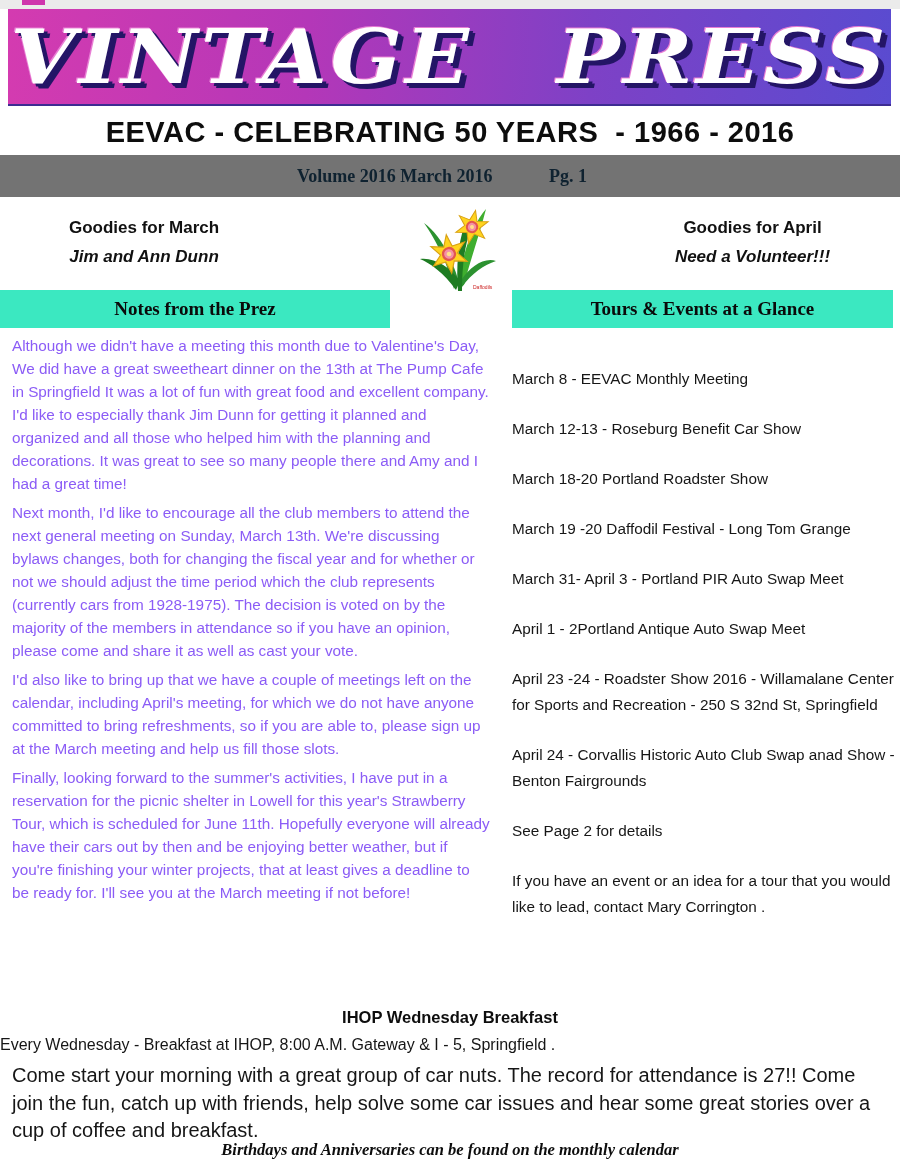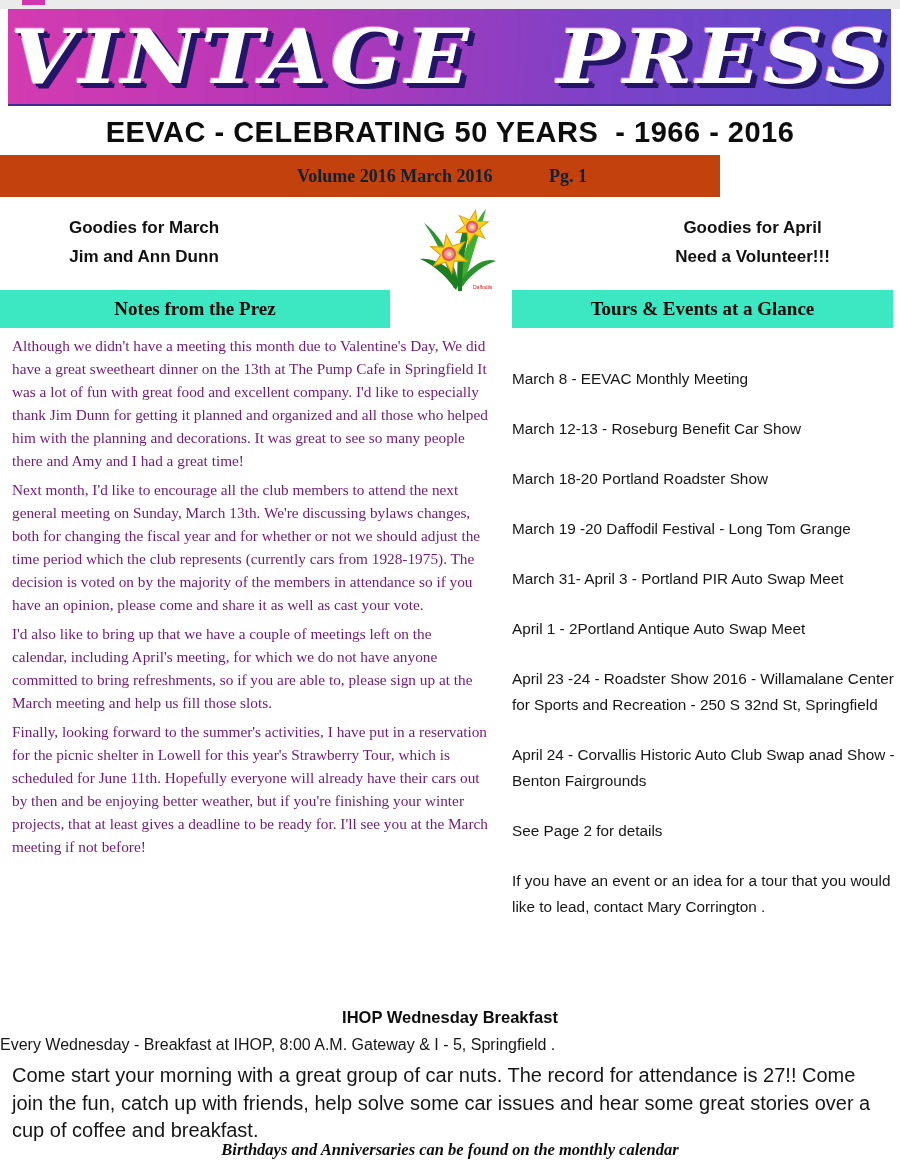--- a/index.html
+++ b/index.html
@@ -24,51 +24,51 @@
     letter-spacing:3px; word-spacing:46px;
     transform:scaleX(1.13); white-space:pre;
     text-shadow:3px 3px 0 #241566, 5px 5px 0 #241566, -1px -1px 0 #e87fd4;
   }
   .anniv-heading {
     position:absolute; left:0; top:116px; width:900px; text-align:center;
     font-size:29px; font-weight:bold; color:#0d0d0d; white-space:pre;
     letter-spacing:0.5px;
   }
   .volume-bar {
-    position:absolute; left:0; top:155px; width:720px; height:42px;
-    background:#c2410c;
+    position:absolute; left:0; top:155px; width:900px; height:42px;
+    background:#737373;
   }
   .volume-label, .page-num {
     position:absolute; top:11px;
     font-family:"Liberation Serif", serif; font-weight:bold; font-size:18px; color:#0f2230;
   }
   .volume-label { left:297px; }
   .page-num { left:549px; }
 
   .goodies { position:absolute; top:218px; text-align:center; }
   .goodies-march { left:24px;  width:240px; }
   .goodies-april { left:630px; width:245px; }
   .goodies-title { font-size:17px; font-weight:bold; color:#111; }
-  .goodies-name  { font-size:17px; font-weight:bold; color:#111; margin-top:9px; }
+  .goodies-name  { font-size:17px; font-weight:bold; color:#111; margin-top:9px;font-style:italic; }
 
   .daffodil { position:absolute; left:418px; top:197px; width:82px; height:96px; }
 
   .section-bar {
     position:absolute; top:290px; height:38px; background:#3be8c1;
     display:flex; align-items:center; justify-content:center;
   }
   .section-bar span {
     font-family:"Liberation Serif", serif; font-weight:bold; font-size:19px; color:#0a0a0a;
   }
   .bar-notes  { left:0px;  width:390px; }
   .bar-events { left:512px; width:381px; }
 
   .article {
     position:absolute; left:12px; top:334px; width:478px;
-    font-size:15.3px; line-height:23px; color:#701a75; font-weight:500;font-family:Liberation Serif, serif;
+    font-size:15.3px; line-height:23px; color:#8b5cf6; font-weight:500;
   }
   .article p { margin-bottom:6px; }
 
   .events {
     position:absolute; left:512px; top:366px; width:390px;
     font-size:15.3px; line-height:26px; color:#161616; font-weight:500;
   }
   .events .event { margin-bottom:24px; }
 
   .breakfast-title {

